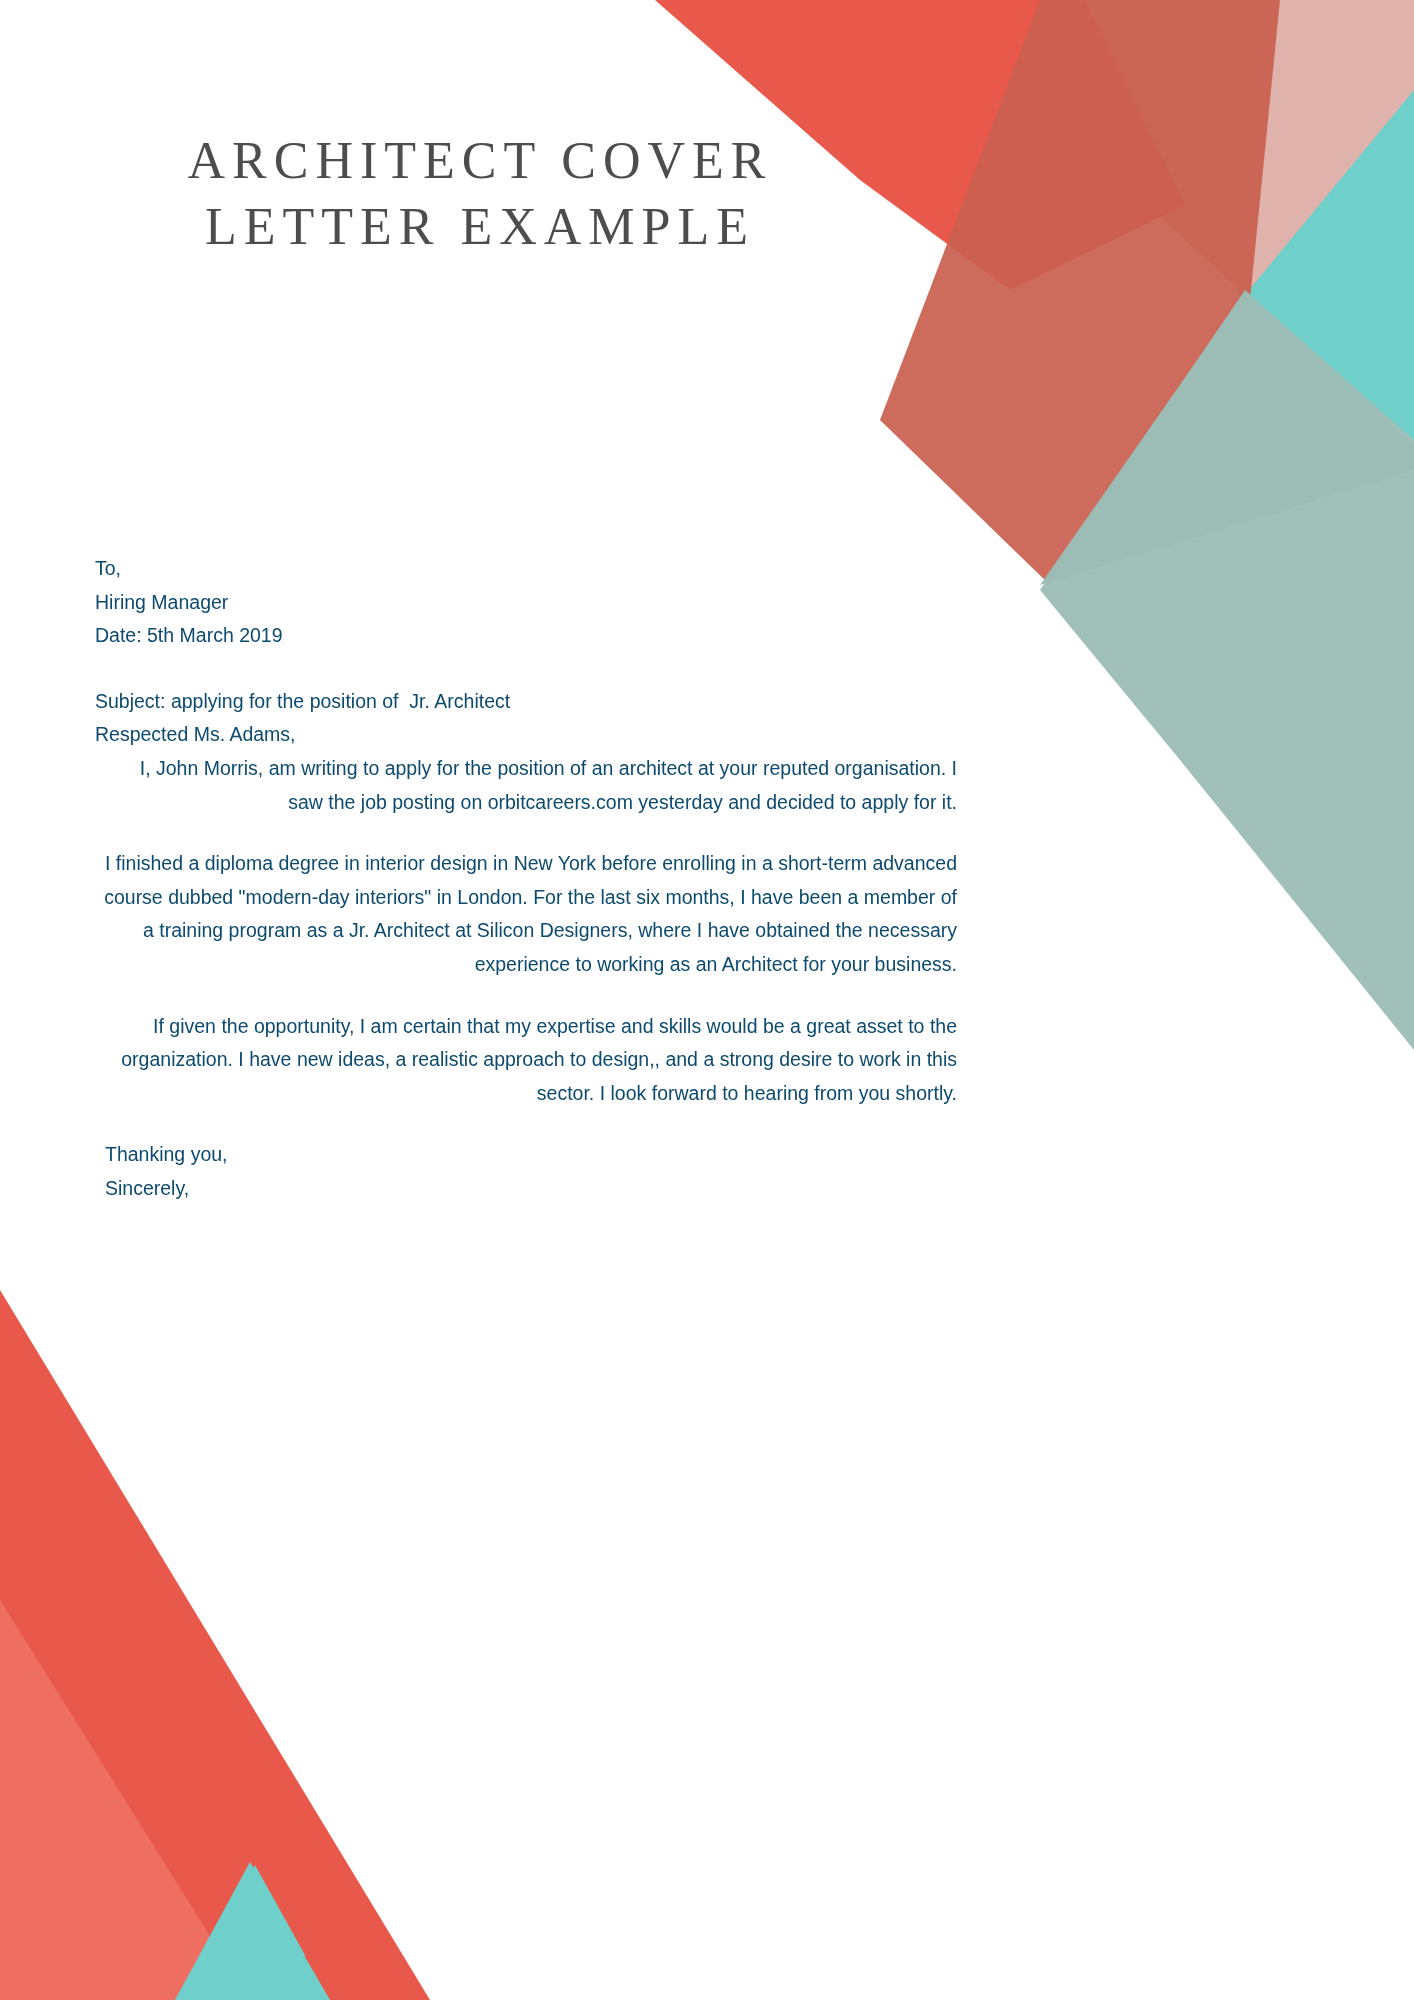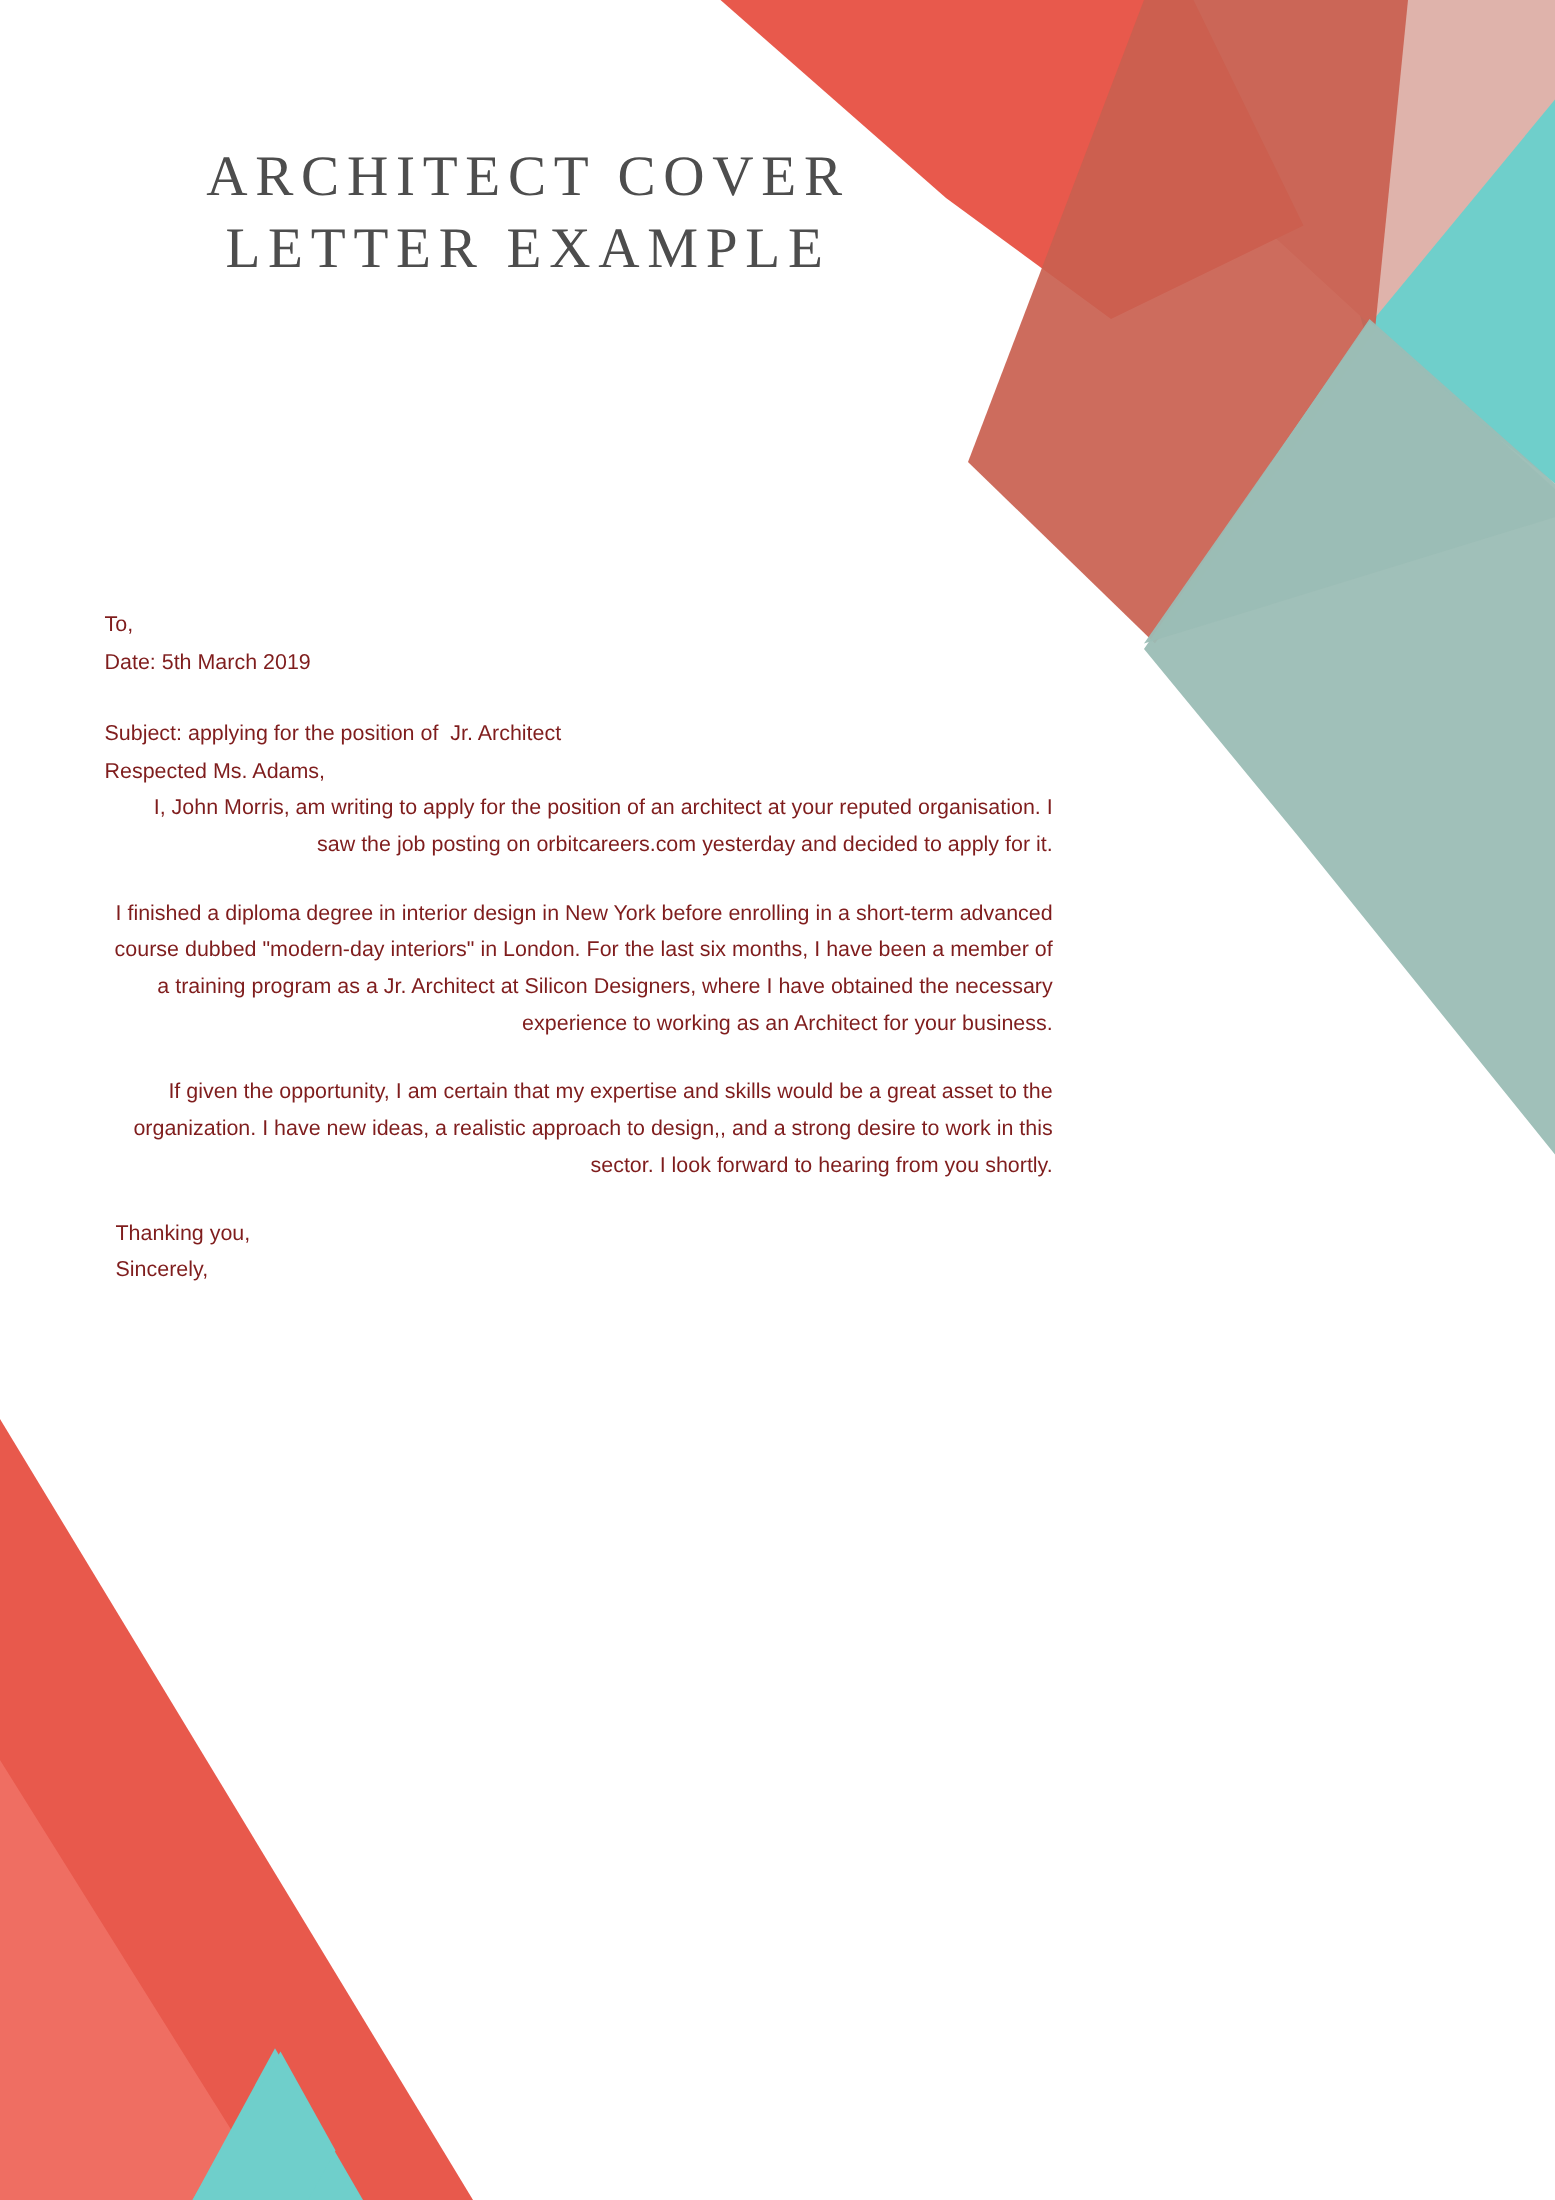--- a/index.html
+++ b/index.html
@@ -43,21 +43,21 @@
     font-weight: 400;
     white-space: pre;
   }
 
   
   .letter {
     position: absolute;
     left: 95px;
     top: 552px;
     width: 862px;
-    color: #7f1d1d;
+    color: #0c4a6e;
     font-size: 19.5px;
   }
   .addr-line {
     line-height: 33.6px;
     white-space: pre-wrap;
   }
   .gap-sm { height: 28px; }
   .gap-md { height: 32px; }
   .subject-line,
   .salutation-line {
@@ -104,20 +104,21 @@
 
   <div class="title-block">
     <div class="title-line">ARCHITECT COVER</div>
     <div class="title-line">LETTER EXAMPLE</div>
   </div>
 
   <div class="letter">
 
     <div>
       <div class="addr-line">To,</div>
+      <div class="addr-line">Hiring Manager</div>
       <div class="addr-line">Date: 5th March 2019</div>
     </div>
 
     <div class="gap-md"></div>
 
     <div class="subject-line">Subject: applying for the position of  Jr. Architect</div>
     <div class="salutation-line">Respected Ms. Adams,</div>
 
     <div class="para"> I, John Morris, am writing to apply for the position of an architect at your reputed organisation. I saw the job posting on orbitcareers.com yesterday and decided to apply for it.</div>
 

